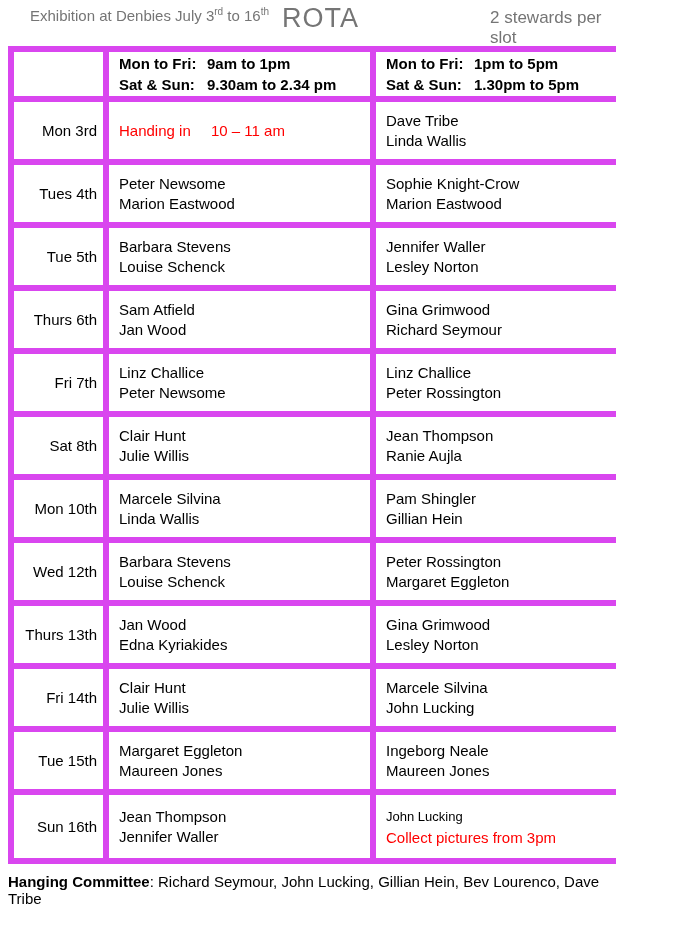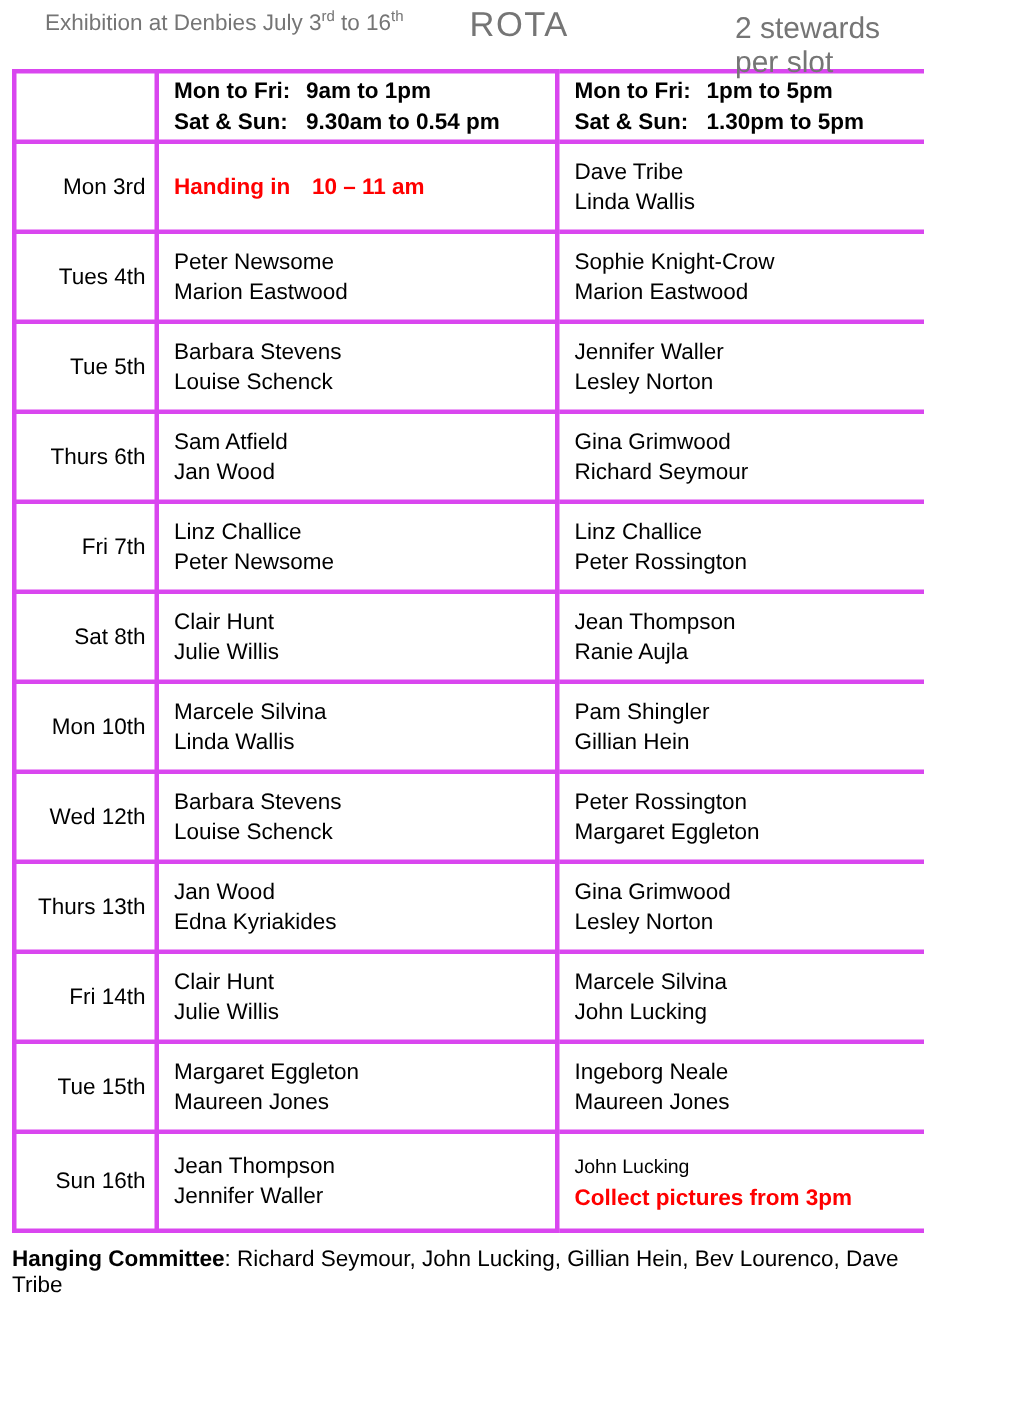--- a/index.html
+++ b/index.html
@@ -27,62 +27,62 @@
     left: 30px;
     top: 7px;
     font-size: 15px;
   }
   .doc-title sup {
     font-size: 10px;
     line-height: 0;
   }
   .rota-heading {
     position: absolute;
-    left: 313px;
+    left: 282px;
     top: 3px;
-    font-size: 23px;
+    font-size: 27px;
     letter-spacing: 1px;
     text-align: right;
   }
   .stewards-note {
     position: absolute;
     left: 490px;
     top: 8px;
-    font-size: 20px;
+    font-size: 17px;
   }
   
   table.rota {
     border-collapse: collapse;
     table-layout: fixed;
     margin: 12px 0 0 8px;
     width: 665px;
   }
   table.rota td {
-    border: 3px solid #d946ef;
+    border: 6px solid #d946ef;
     padding: 0 6px 0 10px;
     vertical-align: middle;
     font-size: 15px;
     overflow: hidden;
   }
   tr.time-header-row td { height: 44px; }
   tr.data-row td { height: 57px; }
   tr.last-row td { height: 63px; }
   .time-cell {
     font-weight: bold;
     line-height: 21px;
   }
   .time-days {
     display: inline-block;
     width: 88px;
   }
   .date-cell { font-size: 15px; text-align: right; }
   .name { line-height: 20px; }
   .red-note {
     color: #FF0000;
-    font-weight: bold;
+    font-weight: normal;
   }
   .handing-label {
     display: inline-block;
     width: 92px;
   }
   td.collect-cell {
     vertical-align: top;
     padding-top: 6px;
   }
   .small-name {
@@ -116,21 +116,21 @@
       <col style="width:95px">
       <col style="width:267px">
       <col style="width:303px">
     </colgroup>
     <tbody>
 
       <tr class="time-header-row">
         <td class="date-cell"></td>
         <td class="time-cell">
           <div><span class="time-days">Mon to Fri:</span><span>9am to 1pm</span></div>
-          <div><span class="time-days">Sat &amp; Sun:</span><span>9.30am to 0.54 pm</span></div>
+          <div><span class="time-days">Sat &amp; Sun:</span><span>9.30am to 2.34 pm</span></div>
         </td>
         <td class="time-cell">
           <div><span class="time-days">Mon to Fri:</span><span>1pm to 5pm</span></div>
           <div><span class="time-days">Sat &amp; Sun:</span><span>1.30pm to 5pm</span></div>
         </td>
       </tr>
 
       <tr class="data-row">
         <td class="date-cell">Mon 3rd</td>
         <td>

